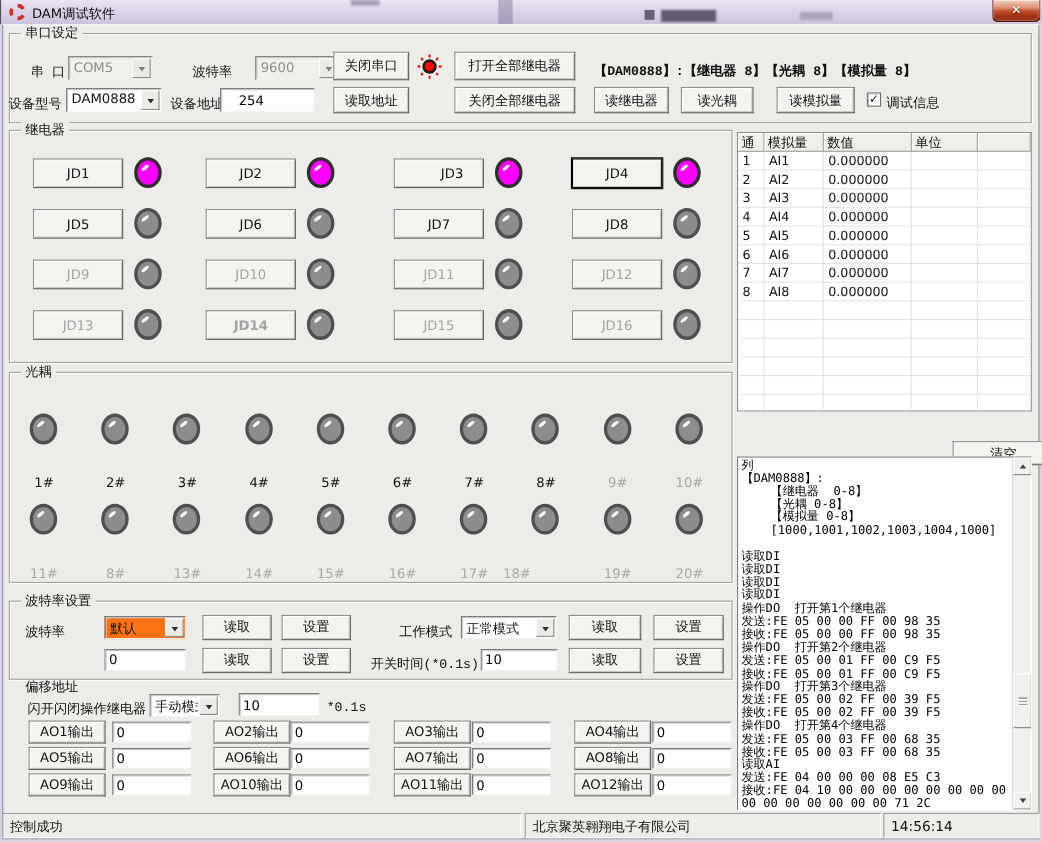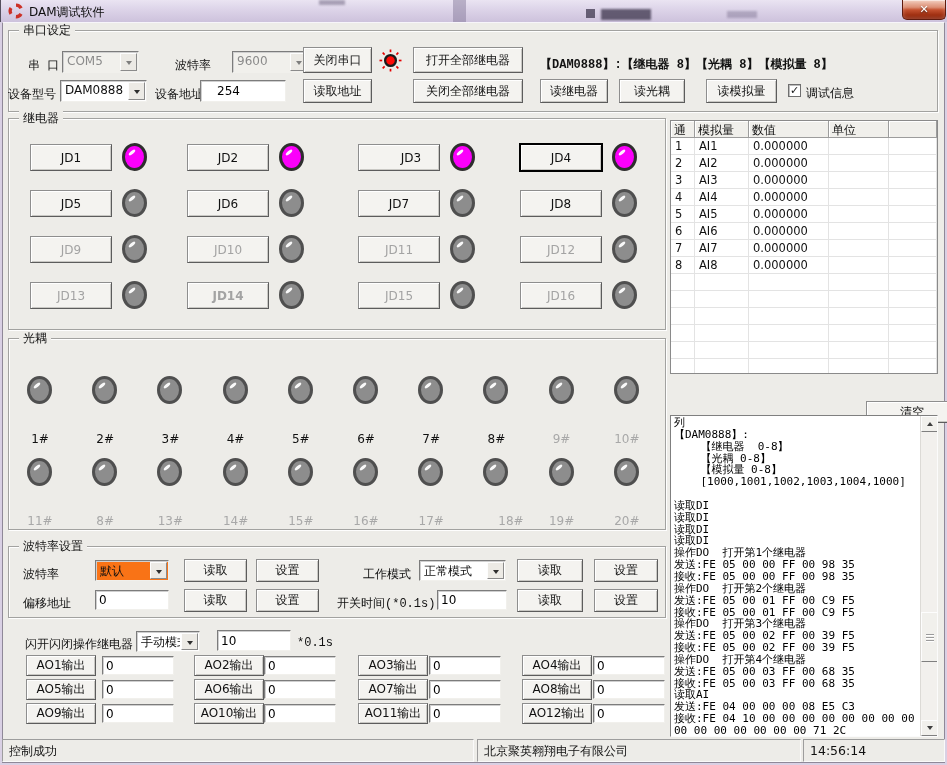--- a/index.html
+++ b/index.html
@@ -365,21 +365,21 @@
     <div class="opto-label dim" style="left: 130.4px; top: 142px; position: absolute;">13#</div>
     <div class="light off" style="left: 212.6px; top: 86px;"></div>
     <div class="opto-label dim" style="left: 195.6px; top: 142px; position: absolute;">14#</div>
     <div class="light off" style="left: 277.8px; top: 86px;"></div>
     <div class="opto-label dim" style="left: 260.8px; top: 142px; position: absolute;">15#</div>
     <div class="light off" style="left: 343px; top: 86px;"></div>
     <div class="opto-label dim" style="left: 326px; top: 142px; position: absolute;">16#</div>
     <div class="light off" style="left: 408.2px; top: 86px;"></div>
     <div class="opto-label dim" style="left: 391.2px; top: 142px; position: absolute;">17#</div>
     <div class="light off" style="left: 473.4px; top: 86px;"></div>
-    <div class="opto-label dim" style="left: 471px; top: 142px; position: absolute;">18#</div>
+    <div class="opto-label dim" style="left: 430px; top: 142px; position: absolute;">18#</div>
     <div class="light off" style="left: 538.6px; top: 86px;"></div>
     <div class="opto-label dim" style="left: 521.6px; top: 142px; position: absolute;">19#</div>
     <div class="light off" style="left: 603.8px; top: 86px;"></div>
     <div class="opto-label dim" style="left: 586.8px; top: 142px; position: absolute;">20#</div>
   </div>
 
 <div class="groupbox" style="left:8px;top:546px;width:658px;height:72px;">
   <span class="group-label">波特率设置</span>
 </div>
 <span class="lbl" style="left:23px;top:566px;">波特率</span>
@@ -393,21 +393,21 @@
 <div class="btn3d" style="left:256px;top:559px;width:63px;height:23px;">设置</div>
 <span class="lbl" style="left:363px;top:566px;">工作模式</span>
 <div class="combo sunken" style="left:419px;top:560px;width:87px;height:21px;background:#fff;">
   <span class="txt">正常模式</span>
   <span class="cbtn">
       <span class="tri"></span>
     </span>
 </div>
 <div class="btn3d" style="left:517px;top:559px;width:66px;height:23px;">读取</div>
 <div class="btn3d" style="left:594px;top:559px;width:64px;height:23px;">设置</div>
-<span class="lbl" style="left:23px;top:595px;">偏移地址</span>
+<span class="lbl" style="left:23px;top:616px;">偏移地址</span>
 <input class="field sunken" style="left: 95px; top: 590px; width: 74px; height: 20px;" value="0">
 <div class="btn3d" style="left:184px;top:589px;width:63px;height:23px;">读取</div>
 <div class="btn3d" style="left:256px;top:589px;width:63px;height:23px;">设置</div>
 <span class="lbl" style="left:337px;top:595px;">开关时间(*0.1s)</span>
 <input class="field sunken" style="left: 437px; top: 590px; width: 70px; height: 20px;" value="10">
 <div class="btn3d" style="left:517px;top:589px;width:66px;height:23px;">读取</div>
 <div class="btn3d" style="left:594px;top:589px;width:64px;height:23px;">设置</div>
 
 <span class="lbl" style="left:25px;top:636px;">闪开闪闭操作继电器</span>
 <div class="combo sunken" style="left:136px;top:631px;width:64px;height:21px;background:#fff;">

